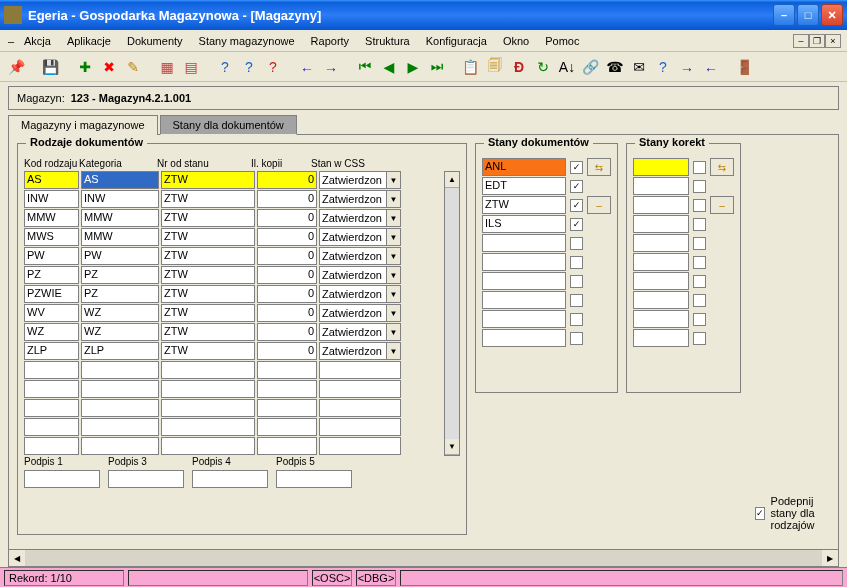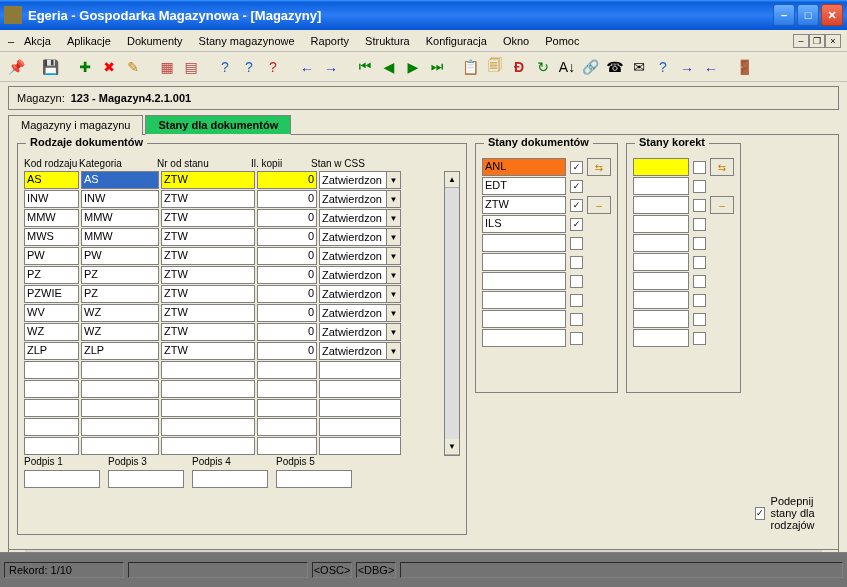--- a/index.html
+++ b/index.html
@@ -21,21 +21,21 @@
 .toolbar { background: #ece9d8; display: flex; align-items: center; padding: 2px 6px; height: 30px; gap: 2px; border-bottom: 1px solid #c0c0c0; }
 .tb-btn { width: 22px; height: 22px; display: flex; align-items: center; justify-content: center; font-size: 14px; cursor: pointer; }
 .tb-sep { width: 8px; }
 
 .mag-bar { margin: 4px 8px; border: 1px solid #808080; background: #ece9d8; padding: 4px 8px; height: 24px; display: flex; align-items: center; }
 .mag-bar .lbl { margin-right: 6px; }
 .mag-bar .val { font-weight: bold; }
 
 .tabs { margin: 4px 8px 0 8px; display: flex; }
 .tab { border: 1px solid #808080; border-bottom: none; padding: 3px 12px; background: #ece9d8; margin-right: 2px; position: relative; top: 1px; }
-.tab.active { background: #22c55e; border-bottom: 1px solid #ece9d8; z-index: 2; font-weight: bold; }
+.tab.active { background: #a3a3a3; border-bottom: 1px solid #ece9d8; z-index: 2; }
 
 .panel { margin: 0 8px 4px 8px; border: 1px solid #808080; background: #ece9d8; padding: 8px; display: flex; gap: 8px; height: 420px; }
 
 .fieldset { border: 1px solid #808080; padding: 6px; position: relative; }
 .fieldset .legend { position: absolute; top: -8px; left: 8px; background: #ece9d8; padding: 0 4px; font-weight: bold; }
 
 .left-fs { width: 450px; height: 392px; display: flex; flex-direction: column; }
 .grid-head { display: flex; margin-top: 8px; }
 .grid-head > div { font-size: 10px; padding-bottom: 2px; }
 .grid-body { position: relative; }
@@ -67,21 +67,21 @@
 .mini-btn { width:24px; height:18px; border:1px solid #808080; background:#ece9d8; display:flex;align-items:center;justify-content:center;font-size:10px; }
 
 .korekt-cell { border:1px solid #808080; background:white; width:56px; height:18px; padding:1px 2px; }
 .korekt-cell.sel { background:#ffff00; }
 
 .bottom-ctrls { margin-top:auto; padding:6px 0; }
 .chk-row { display:flex; align-items:center; gap:6px; margin-bottom:8px; margin-left:8px; }
 .btn-grid { display:flex; gap:6px; flex-wrap:wrap; }
 .btn { border:1px solid #808080; background:#ece9d8; padding:4px 8px; width:158px; height:24px; text-align:center; cursor:pointer; box-shadow: 1px 1px 0 #fff inset, -1px -1px 0 #888 inset; }
 
-.statusbar { position:absolute; bottom:0; left:0; right:0; height:35px; background:#737373; border-top:1px solid #808080; display:flex; align-items:center; padding:0 4px; gap:4px; font-size:10px; }
+.statusbar { position:absolute; bottom:0; left:0; right:0; height:20px; background:#f9a8d4; border-top:1px solid #808080; display:flex; align-items:center; padding:0 4px; gap:4px; font-size:10px; }
 .status-cell { border:1px inset #808080; padding:1px 4px; height:16px; display:flex;align-items:center; }
 .status-cell.rec { width:120px; }
 .status-cell.wide { flex:0 0 180px; }
 .status-cell.tag { width:40px; justify-content:center; }
 .status-cell.fill { flex:1; }
 
 .hscroll-strip { position:absolute; bottom:20px; left:8px; right:8px; height:18px; border:1px solid #808080; background:#ece9d8; display:flex; }
 .hscroll-strip .arr { width:16px; display:flex;align-items:center;justify-content:center;font-size:8px; }
 .hscroll-strip .track { flex:1; background:#d8d4c8; }
 </style>
@@ -154,21 +154,21 @@
   <div class="tb-sep"></div>
   <div class="tb-btn" style="color:#008060">🚪</div>
 </div>
 
 <div class="mag-bar">
   <span class="lbl">Magazyn:</span>
   <span class="val">123 - Magazyn4.2.1.001</span>
 </div>
 
 <div class="tabs">
-  <div class="tab">Magazyny i magazynu</div>
+  <div class="tab">Magazyny i magazynowe</div>
   <div class="tab active">Stany dla dokumentów</div>
 </div>
 
 <div class="panel">
 
   <div class="fieldset left-fs">
     <div class="legend">Rodzaje dokumentów</div>
     <div class="grid-head">
       <div class="col-kod">Kod rodzaju</div>
       <div class="col-kat">Kategoria</div>

